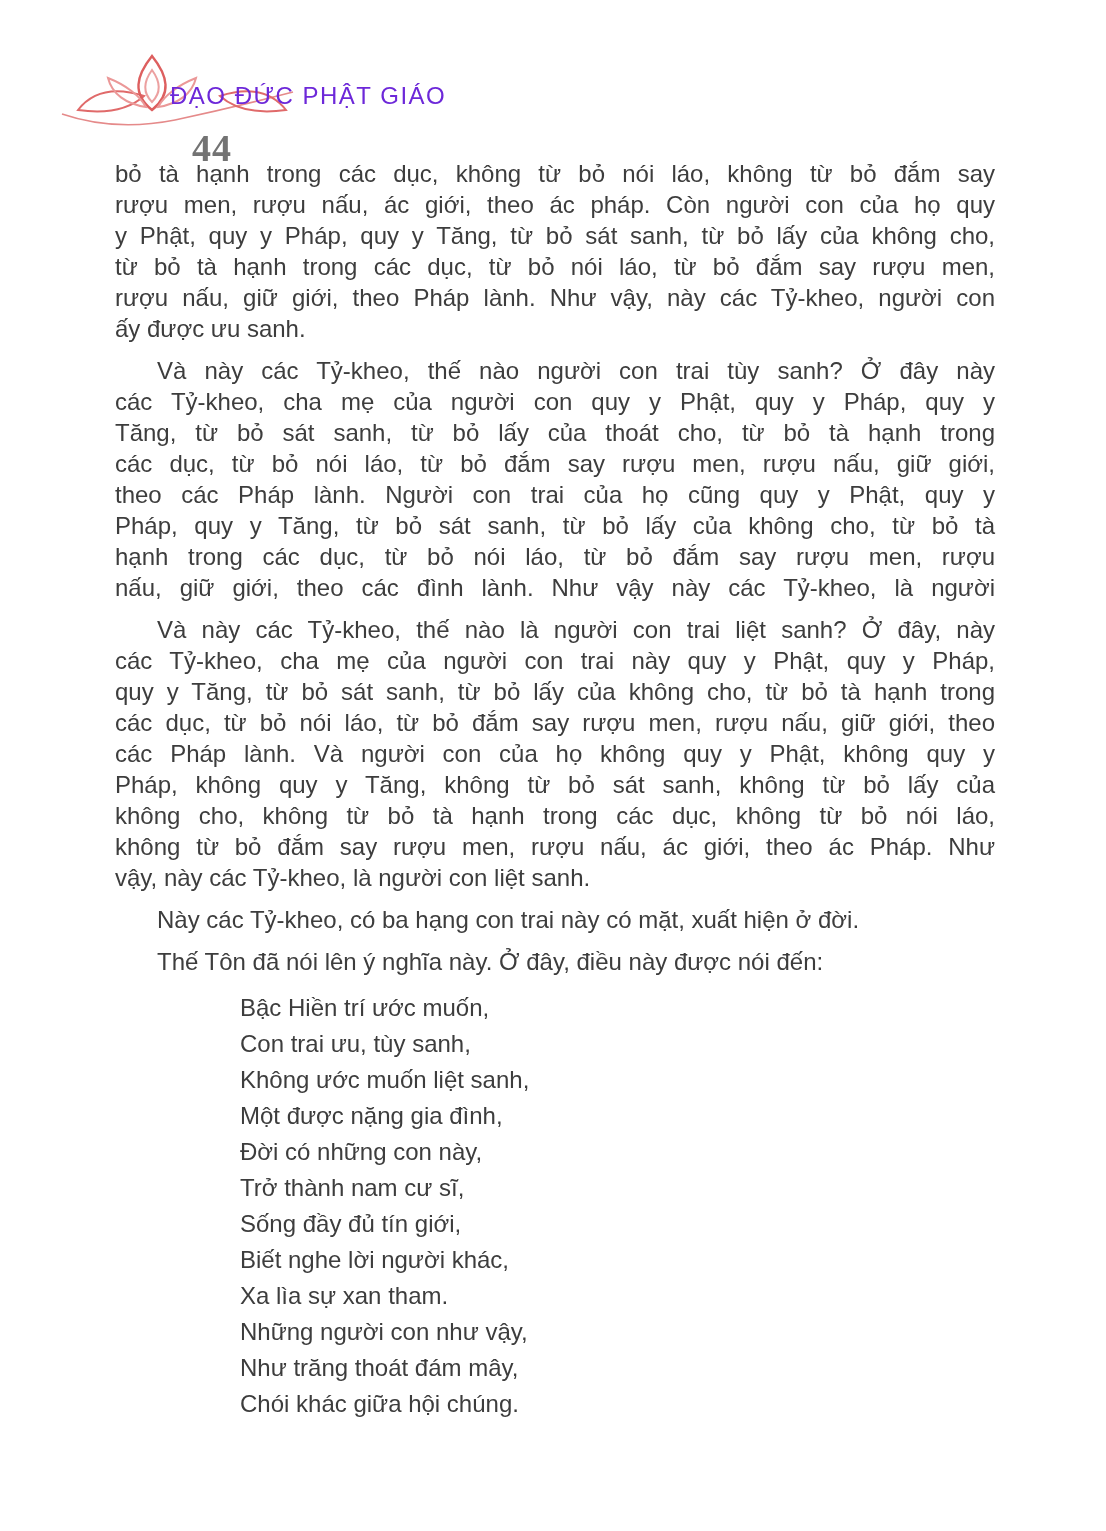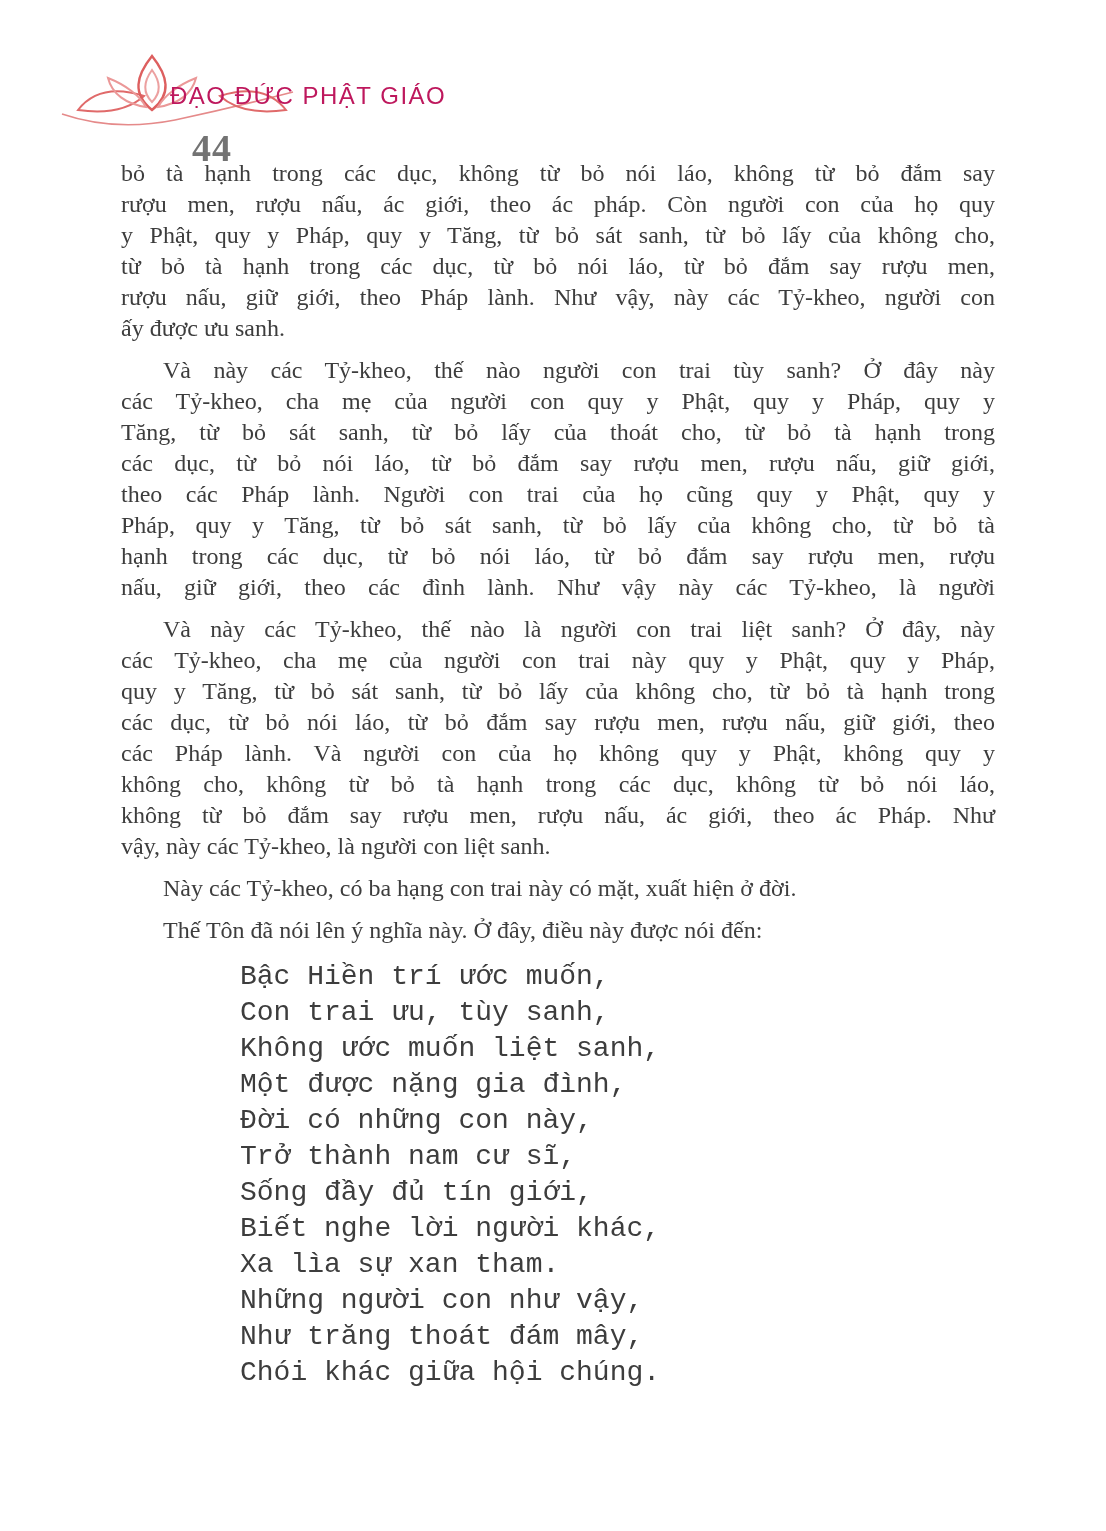--- a/index.html
+++ b/index.html
@@ -42,56 +42,54 @@
     font-weight: 600;
     color: #737373;
     letter-spacing: 1px;
   }
   .header-title {
     position: absolute;
     left: 110px;
     top: 30px;
     font-size: 24px;
     letter-spacing: 1.5px;
-    color: #be185d;
+    color: #6d28d9;
     white-space: nowrap;
   }
   
   .body-text {
     position: absolute;
     left: 113px;
     top: 158px;
     width: 882px;
     font-size: 24px;
     line-height: 31px;
     color: #3d3d3d;
   }
   .para {
-    margin: 0 0 11px 8px;
-    font-family: Liberation Serif, serif;
+    margin: 0 0 11px 2px;
   }
   .line {
     text-align: justify;
     text-align-last: justify;
     white-space: normal;
   }
   .line.last {
     text-align-last: left;
   }
   .line.first-indent {
     text-indent: 42px;
   }
   
   .verse {
     margin-top: 13px;
     padding-left: 127px;
-    font-size: 28px;
+    font-size: 24px;
     line-height: 36px;
     color: #3d3d3d;
-    font-family: Liberation Mono, monospace;
   }
   .verse-line {
     text-align: left;
   }
 </style>
 </head>
 <body>
 
 <div class="page">
 
@@ -137,20 +135,21 @@
         <div class="line">Pháp, quy y Tăng, từ bỏ sát sanh, từ bỏ lấy của không cho, từ bỏ tà</div>
         <div class="line">hạnh trong các dục, từ bỏ nói láo, từ bỏ đắm say rượu men, rượu</div>
         <div class="line">nấu, giữ giới, theo các đình lành. Như vậy này các Tỷ-kheo, là người</div>
       </div>
       <div class="para">
         <div class="line first-indent">Và này các Tỷ-kheo, thế nào là người con trai liệt sanh? Ở đây, này</div>
         <div class="line">các Tỷ-kheo, cha mẹ của người con trai này quy y Phật, quy y Pháp,</div>
         <div class="line">quy y Tăng, từ bỏ sát sanh, từ bỏ lấy của không cho, từ bỏ tà hạnh trong</div>
         <div class="line">các dục, từ bỏ nói láo, từ bỏ đắm say rượu men, rượu nấu, giữ giới, theo</div>
         <div class="line">các Pháp lành. Và người con của họ không quy y Phật, không quy y</div>
+        <div class="line">Pháp, không quy y Tăng, không từ bỏ sát sanh, không từ bỏ lấy của</div>
         <div class="line">không cho, không từ bỏ tà hạnh trong các dục, không từ bỏ nói láo,</div>
         <div class="line">không từ bỏ đắm say rượu men, rượu nấu, ác giới, theo ác Pháp. Như</div>
         <div class="line last">vậy, này các Tỷ-kheo, là người con liệt sanh.</div>
       </div>
       <div class="para">
         <div class="line last first-indent">Này các Tỷ-kheo, có ba hạng con trai này có mặt, xuất hiện ở đời.</div>
       </div>
       <div class="para">
         <div class="line last first-indent">Thế Tôn đã nói lên ý nghĩa này. Ở đây, điều này được nói đến:</div>
       </div>

